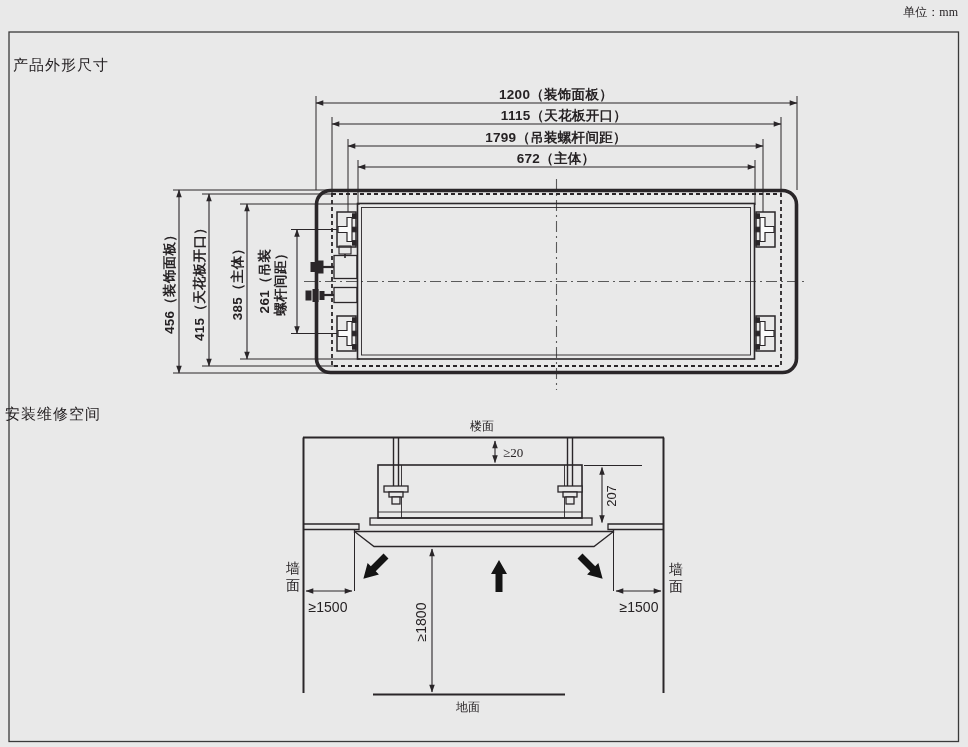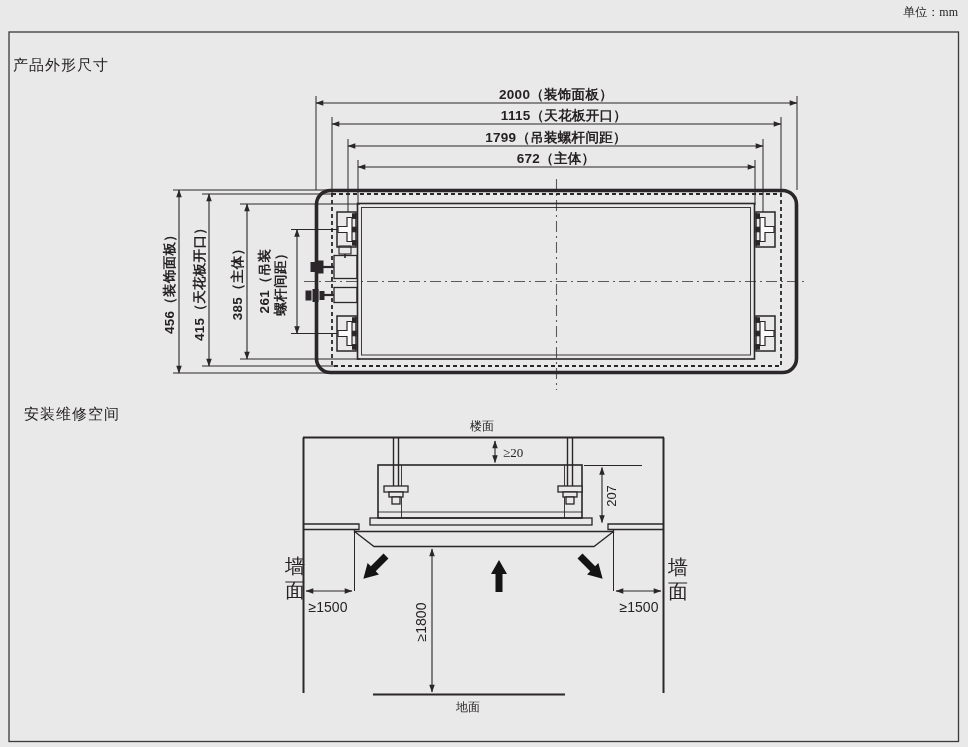--- a/index.html
+++ b/index.html
@@ -9,22 +9,22 @@
   .lbl{position:absolute;white-space:nowrap;}
   .cjk{font-family:Liberation Serif, serif;font-size:15px;letter-spacing:1px;}
   .note{font-family:"Liberation Serif","DejaVu Serif",serif;font-size:12px;}
   .dim{font-size:13.5px;font-weight:bold;letter-spacing:.3px;}
   .dims{font-size:13px;font-weight:normal;}
   .cx{transform:translateX(-50%);}
   .cc{transform:translate(-50%,-50%);}
   .rot{transform:translate(-50%,-50%) rotate(-90deg);}
   .two{line-height:1.15;text-align:center;}
   .two span{display:block;}
-  .stack{width:16px;word-break:break-all;white-space:normal;line-height:1.2;text-align:right;
-         font-family:"Liberation Serif","DejaVu Serif",serif;font-size:20px;}
+  .stack{width:16px;word-break:break-all;white-space:normal;line-height:1.2;text-align:center;
+         font-family:"Liberation Serif","DejaVu Serif",serif;font-size:14px;}
 </style>
 </head>
 <body>
 
 <div class="page">
 
   <svg width="968" height="747" viewBox="0 0 968 747">
     <defs>
       <marker id="ah" viewBox="0 0 10 10" refX="9.5" refY="5" markerWidth="10" markerHeight="7" orient="auto-start-reverse">
           <path d="M0,1.4 L10,5 L0,8.6 Z" fill="#2a2629"></path>
@@ -169,34 +169,34 @@
       </g>
 
       <line x1="373" y1="694.5" x2="565" y2="694.5" stroke-width="2.2"></line>
     </g>
   </svg>
 
   <div class="lbl note" style="right:10px;top:4px;">单位：mm</div>
 
   <div class="lbl cjk" style="left:13px;top:56px;">产品外形尺寸</div>
 
-  <div class="lbl dim cx" style="left:556px;top:86px;">2000（装饰面板）</div>
+  <div class="lbl dim cx" style="left:556px;top:86px;">1200（装饰面板）</div>
   <div class="lbl dim cx" style="left:564px;top:107px;">1115（天花板开口）</div>
   <div class="lbl dim cx" style="left:556px;top:129px;">1799（吊装螺杆间距）</div>
   <div class="lbl dim cx" style="left:556px;top:150px;">672（主体）</div>
 
   <div class="lbl dim rot" style="left:170px;top:281px;">456（装饰面板）</div>
   <div class="lbl dim rot" style="left:200px;top:281px;">415（天花板开口）</div>
   <div class="lbl dim rot" style="left:238px;top:281px;">385（主体）</div>
   <div class="lbl dim rot two" style="left:273px;top:281px;">
     <span>261（吊装</span>
     <span>螺杆间距）</span>
   </div>
 
-  <div class="lbl cjk" style="left:24px;top:405px;">安装维修空间</div>
+  <div class="lbl cjk" style="left:5px;top:405px;">安装维修空间</div>
 
   <div class="lbl note cc" style="left:482px;top:426px;">楼面</div>
   <div class="lbl dims" style="left:503px;top:445px;font-family:Liberation Serif, serif;">≥20</div>
   <div class="lbl dims rot" style="left:611px;top:496px;">207</div>
 
   <div class="lbl stack cc" style="left:293px;top:578px;">墙面</div>
   <div class="lbl stack cc" style="left:676px;top:579px;">墙面</div>
 
   <div class="lbl dims cx" style="left:328px;top:599px;font-size:14px;">≥1500</div>
   <div class="lbl dims cx" style="left:639px;top:599px;font-size:14px;">≥1500</div>

